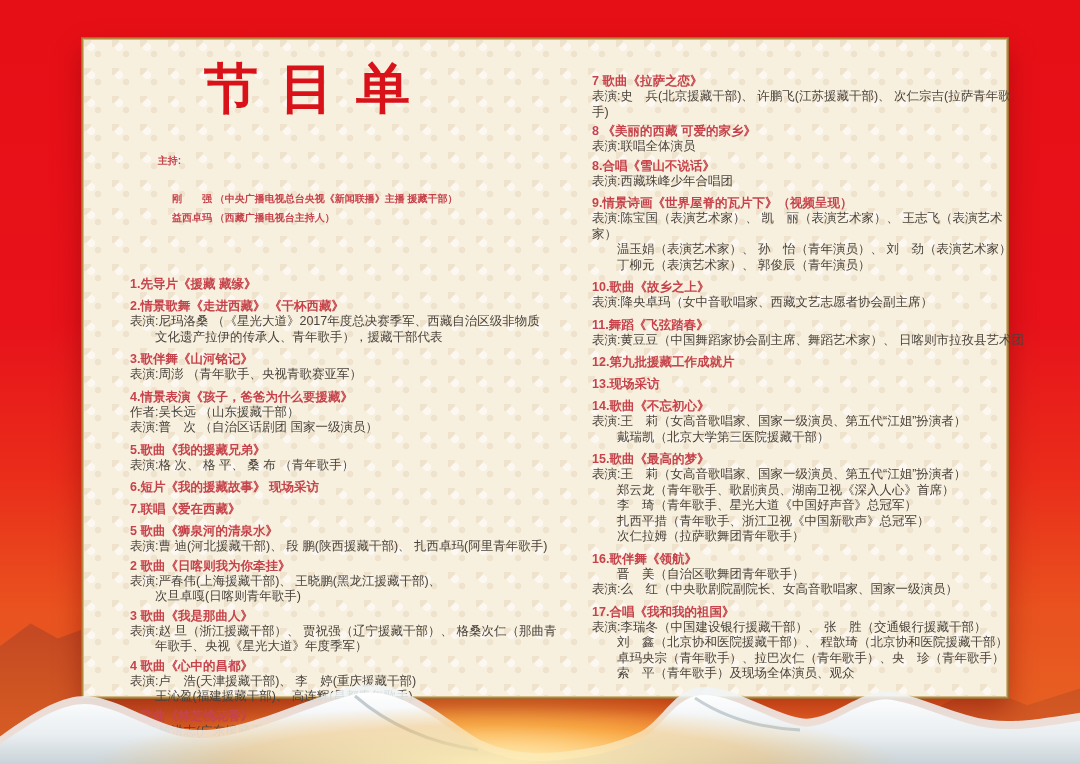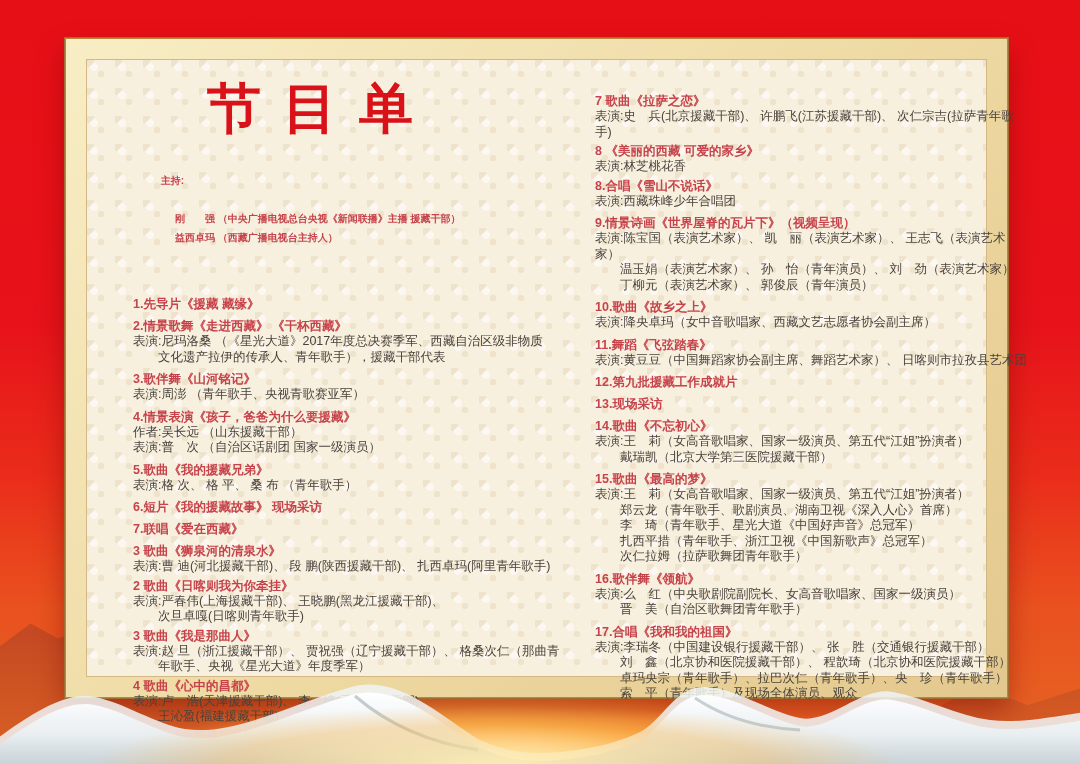--- a/index.html
+++ b/index.html
@@ -13,24 +13,24 @@
   .bg-mountain.right{right:0;bottom:0;width:240px;height:140px;
     clip-path:polygon(0 72%,18% 52%,38% 62%,58% 44%,78% 58%,100% 46%,100% 100%,0 100%);}
   
   .glow{position:absolute;left:0;right:0;bottom:0;height:215px;pointer-events:none;
     background:
       radial-gradient(430px 130px at 46% 102%, rgba(255,244,200,.95), rgba(255,190,80,.70) 35%, rgba(255,140,40,.25) 65%, rgba(255,140,40,0) 80%),
       linear-gradient(to top, rgba(242,112,36,.55), rgba(242,112,36,0) 62%);}
   .glow-front{position:absolute;left:0;right:0;bottom:0;height:90px;pointer-events:none;
     background:radial-gradient(520px 74px at 46% 100%, rgba(255,238,178,.9), rgba(255,186,76,.38) 52%, rgba(255,186,76,0) 78%);}
   
-  .frame{position:absolute;left:65px;top:38px;right:72px;height:660px;
+  .frame{position:absolute;left:82px;top:38px;right:72px;height:660px;
     background:linear-gradient(135deg,#f8edc4 0%,#eed9a2 55%,#e3c88e 100%);
     border:1px solid #b3883f;box-shadow:0 0 0 1px #9e6e33,0 12px 26px rgba(110,0,0,.42);
-    padding:20px;box-sizing:border-box;}
+    padding:0;box-sizing:border-box;}
   .paper{position:relative;width:100%;height:100%;box-sizing:border-box;border:1px solid #d3b886;
     background-color:var(--paper);
     background-image:
       radial-gradient(circle at 0 0, rgba(228,210,182,.45) 17%, transparent 18%),
       radial-gradient(circle at 14px 14px, rgba(228,210,182,.45) 17%, transparent 18%),
       radial-gradient(circle at 7px 7px, rgba(255,255,255,.55) 13%, transparent 14%);
     background-size:28px 28px;}
   .col{position:absolute;width:432px;}
   .col-left{left:46px;top:12px;}
   .col-right{left:508px;top:34px;}
@@ -85,21 +85,21 @@
               <div class="item-heading">5.歌曲《我的援藏兄弟》</div>
               <div class="item-line">表演:格 次、 格 平、 桑 布 （青年歌手）</div>
             </div>
             <div class="item">
               <div class="item-heading">6.短片《我的援藏故事》 现场采访</div>
             </div>
             <div class="item">
               <div class="item-heading">7.联唱《爱在西藏》</div>
             </div>
             <div class="item sub">
-              <div class="item-heading">3 歌曲《狮泉河的清泉水》</div>
+              <div class="item-heading">5 歌曲《狮泉河的清泉水》</div>
               <div class="item-line">表演:曹 迪(河北援藏干部)、 段 鹏(陕西援藏干部)、 扎西卓玛(阿里青年歌手)</div>
             </div>
             <div class="item sub">
               <div class="item-heading">2 歌曲《日喀则我为你牵挂》</div>
               <div class="item-line">表演:严春伟(上海援藏干部)、 王晓鹏(黑龙江援藏干部)、</div>
               <div class="item-line">　　次旦卓嘎(日喀则青年歌手)</div>
             </div>
             <div class="item sub">
               <div class="item-heading">3 歌曲《我是那曲人》</div>
               <div class="item-line">表演:赵 旦（浙江援藏干部）、 贾祝强（辽宁援藏干部）、 格桑次仁（那曲青</div>
@@ -120,21 +120,21 @@
           </div>
       </div>
       <div class="col col-right">
         <div class="items" id="col-right">
             <div class="item sub">
               <div class="item-heading">7 歌曲《拉萨之恋》</div>
               <div class="item-line">表演:史　兵(北京援藏干部)、 许鹏飞(江苏援藏干部)、 次仁宗吉(拉萨青年歌手)</div>
             </div>
             <div class="item sub">
               <div class="item-heading">8 《美丽的西藏 可爱的家乡》</div>
-              <div class="item-line">表演:林芝桃花香</div>
+              <div class="item-line">表演:联唱全体演员</div>
             </div>
             <div class="item">
               <div class="item-heading">8.合唱《雪山不说话》</div>
               <div class="item-line">表演:西藏珠峰少年合唱团</div>
             </div>
             <div class="item">
               <div class="item-heading">9.情景诗画《世界屋脊的瓦片下》（视频呈现）</div>
               <div class="item-line">表演:陈宝国（表演艺术家）、 凯　丽（表演艺术家）、 王志飞（表演艺术家）</div>
               <div class="item-line">　　温玉娟（表演艺术家）、 孙　怡（青年演员）、 刘　劲（表演艺术家）</div>
               <div class="item-line">　　丁柳元（表演艺术家）、 郭俊辰（青年演员）</div>
@@ -161,22 +161,22 @@
             <div class="item">
               <div class="item-heading">15.歌曲《最高的梦》</div>
               <div class="item-line">表演:王　莉（女高音歌唱家、国家一级演员、第五代“江姐”扮演者）</div>
               <div class="item-line">　　郑云龙（青年歌手、歌剧演员、湖南卫视《深入人心》首席）</div>
               <div class="item-line">　　李　琦（青年歌手、星光大道《中国好声音》总冠军）</div>
               <div class="item-line">　　扎西平措（青年歌手、浙江卫视《中国新歌声》总冠军）</div>
               <div class="item-line">　　次仁拉姆（拉萨歌舞团青年歌手）</div>
             </div>
             <div class="item">
               <div class="item-heading">16.歌伴舞《领航》</div>
+              <div class="item-line">　　晋　美（自治区歌舞团青年歌手）</div>
               <div class="item-line">表演:么　红（中央歌剧院副院长、女高音歌唱家、国家一级演员）</div>
-              <div class="item-line">　　晋　美（自治区歌舞团青年歌手）</div>
             </div>
             <div class="item">
               <div class="item-heading">17.合唱《我和我的祖国》</div>
               <div class="item-line">表演:李瑞冬（中国建设银行援藏干部）、 张　胜（交通银行援藏干部）</div>
               <div class="item-line">　　刘　鑫（北京协和医院援藏干部）、 程歆琦（北京协和医院援藏干部）</div>
               <div class="item-line">　　卓玛央宗（青年歌手）、拉巴次仁（青年歌手）、央　珍（青年歌手）</div>
               <div class="item-line">　　索　平（青年歌手）及现场全体演员、观众</div>
             </div>
           </div>
       </div>

